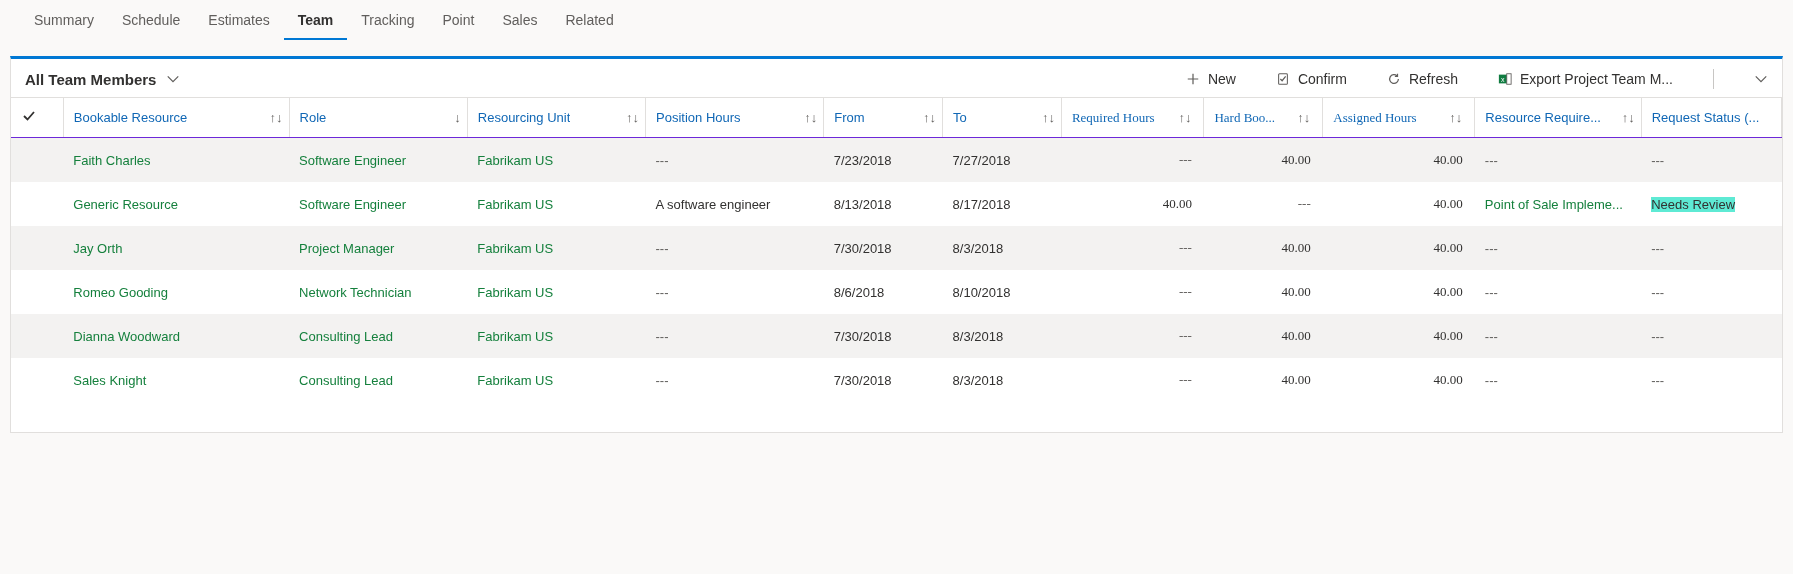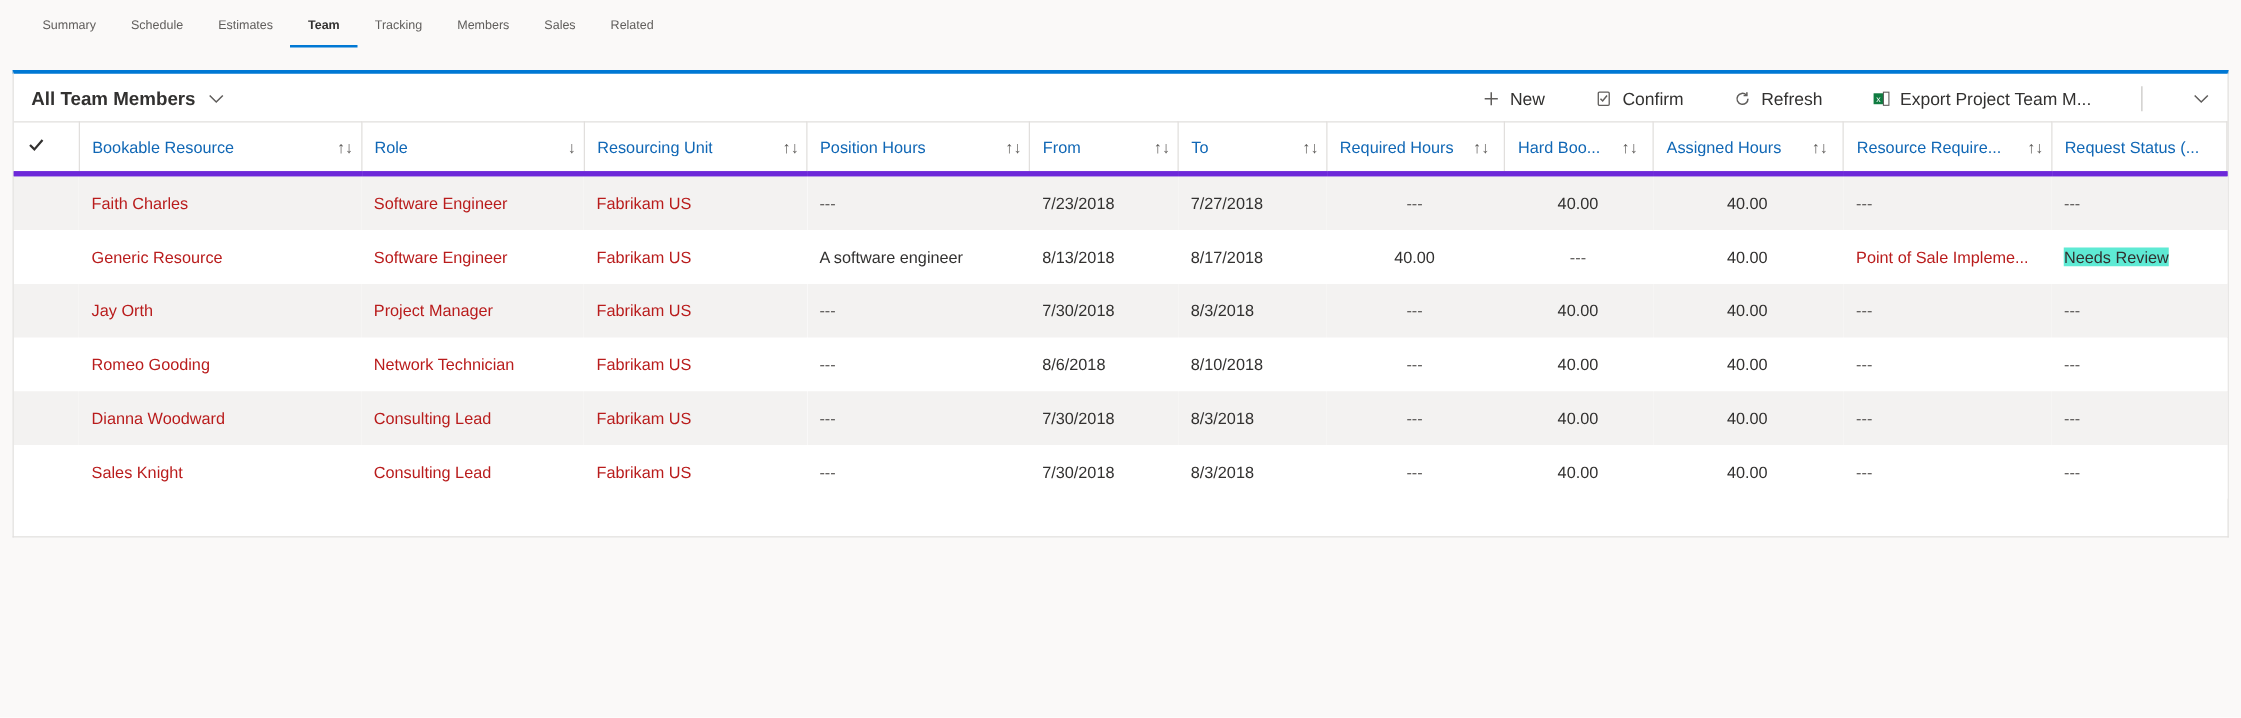--- a/index.html
+++ b/index.html
@@ -16,21 +16,21 @@
     background: #faf9f8;
     height: 42px;
     align-items: center;
     gap: 0;
   }
   .tab {
     padding: 10px 14px;
     color: #605e5c;
     cursor: pointer;
     border-bottom: 2px solid transparent;
-    font-size: 10px;
+    font-size: 14px;
   }
   .tab.active {
     color: #323130;
     font-weight: 600;
     border-bottom: 2px solid #0078d4;
   }
   .panel {
     margin: 14px 10px 10px 10px;
     border-top: 3px solid #0078d4;
     background: #ffffff;
@@ -77,30 +77,30 @@
     width: 100%;
     border-collapse: collapse;
     table-layout: fixed;
   }
   .grid th {
     text-align: left;
     font-weight: 400;
     color: #1067b5;
     padding: 10px 6px 10px 10px;
     border-top: 1px solid #e1dfdd;
-    border-bottom: 4px solid #6d28d9;
+    border-bottom: 1px solid #6d28d9;
     border-right: 1px solid #e1dfdd;
     position: relative;
     vertical-align: middle;
     cursor: pointer;
     white-space: nowrap;
     overflow: hidden;
     text-overflow: ellipsis;
   }
-  .grid th.num, .grid td.num { text-align: center; padding-right: 12px; }
+  .grid th.num, .grid td.num { text-align: right; padding-right: 12px; font-family: Liberation Serif, serif; }
   .grid th .th-wrap {
     display: flex;
     align-items: center;
     justify-content: space-between;
     gap: 6px;
   }
   .grid th .th-label {
     overflow: hidden;
     text-overflow: ellipsis;
     white-space: nowrap;
@@ -108,21 +108,21 @@
   .sort-icon { color: #605e5c; flex-shrink: 0; }
   .grid td {
     padding: 14px 6px 14px 10px;
     vertical-align: middle;
     white-space: nowrap;
     overflow: hidden;
     text-overflow: ellipsis;
   }
   .grid tbody tr:nth-child(odd) { background: #f3f2f1; }
   .grid tbody tr:nth-child(even) { background: #ffffff; }
-  .link { color: #b91c1c; cursor: pointer; }
+  .link { color: #15803d; cursor: pointer; }
   .muted { color: #605e5c; }
   .highlight { background: #5eead4; }
   .col-check { width: 44px; }
   .col-resource { width: 190px; }
   .col-role     { width: 150px; }
   .col-resunit  { width: 150px; }
   .col-posname  { width: 150px; }
   .col-from     { width: 100px; }
   .col-to       { width: 100px; }
   .col-reqhrs   { width: 120px; }
@@ -134,21 +134,21 @@
 </style>
 </head>
 <body>
 
 <div class="tabs" id="tabs-bar">
     <div class="tab">Summary</div>
     <div class="tab">Schedule</div>
     <div class="tab">Estimates</div>
     <div class="tab active">Team</div>
     <div class="tab">Tracking</div>
-    <div class="tab">Members</div>
+    <div class="tab">Point</div>
     <div class="tab">Sales</div>
     <div class="tab">Related</div>
   </div>
 
 <div class="panel">
 
   <div class="panel-header">
     <div class="view-title">
       <span>All Team Members</span>
       <span class="chevron-down-icon">

